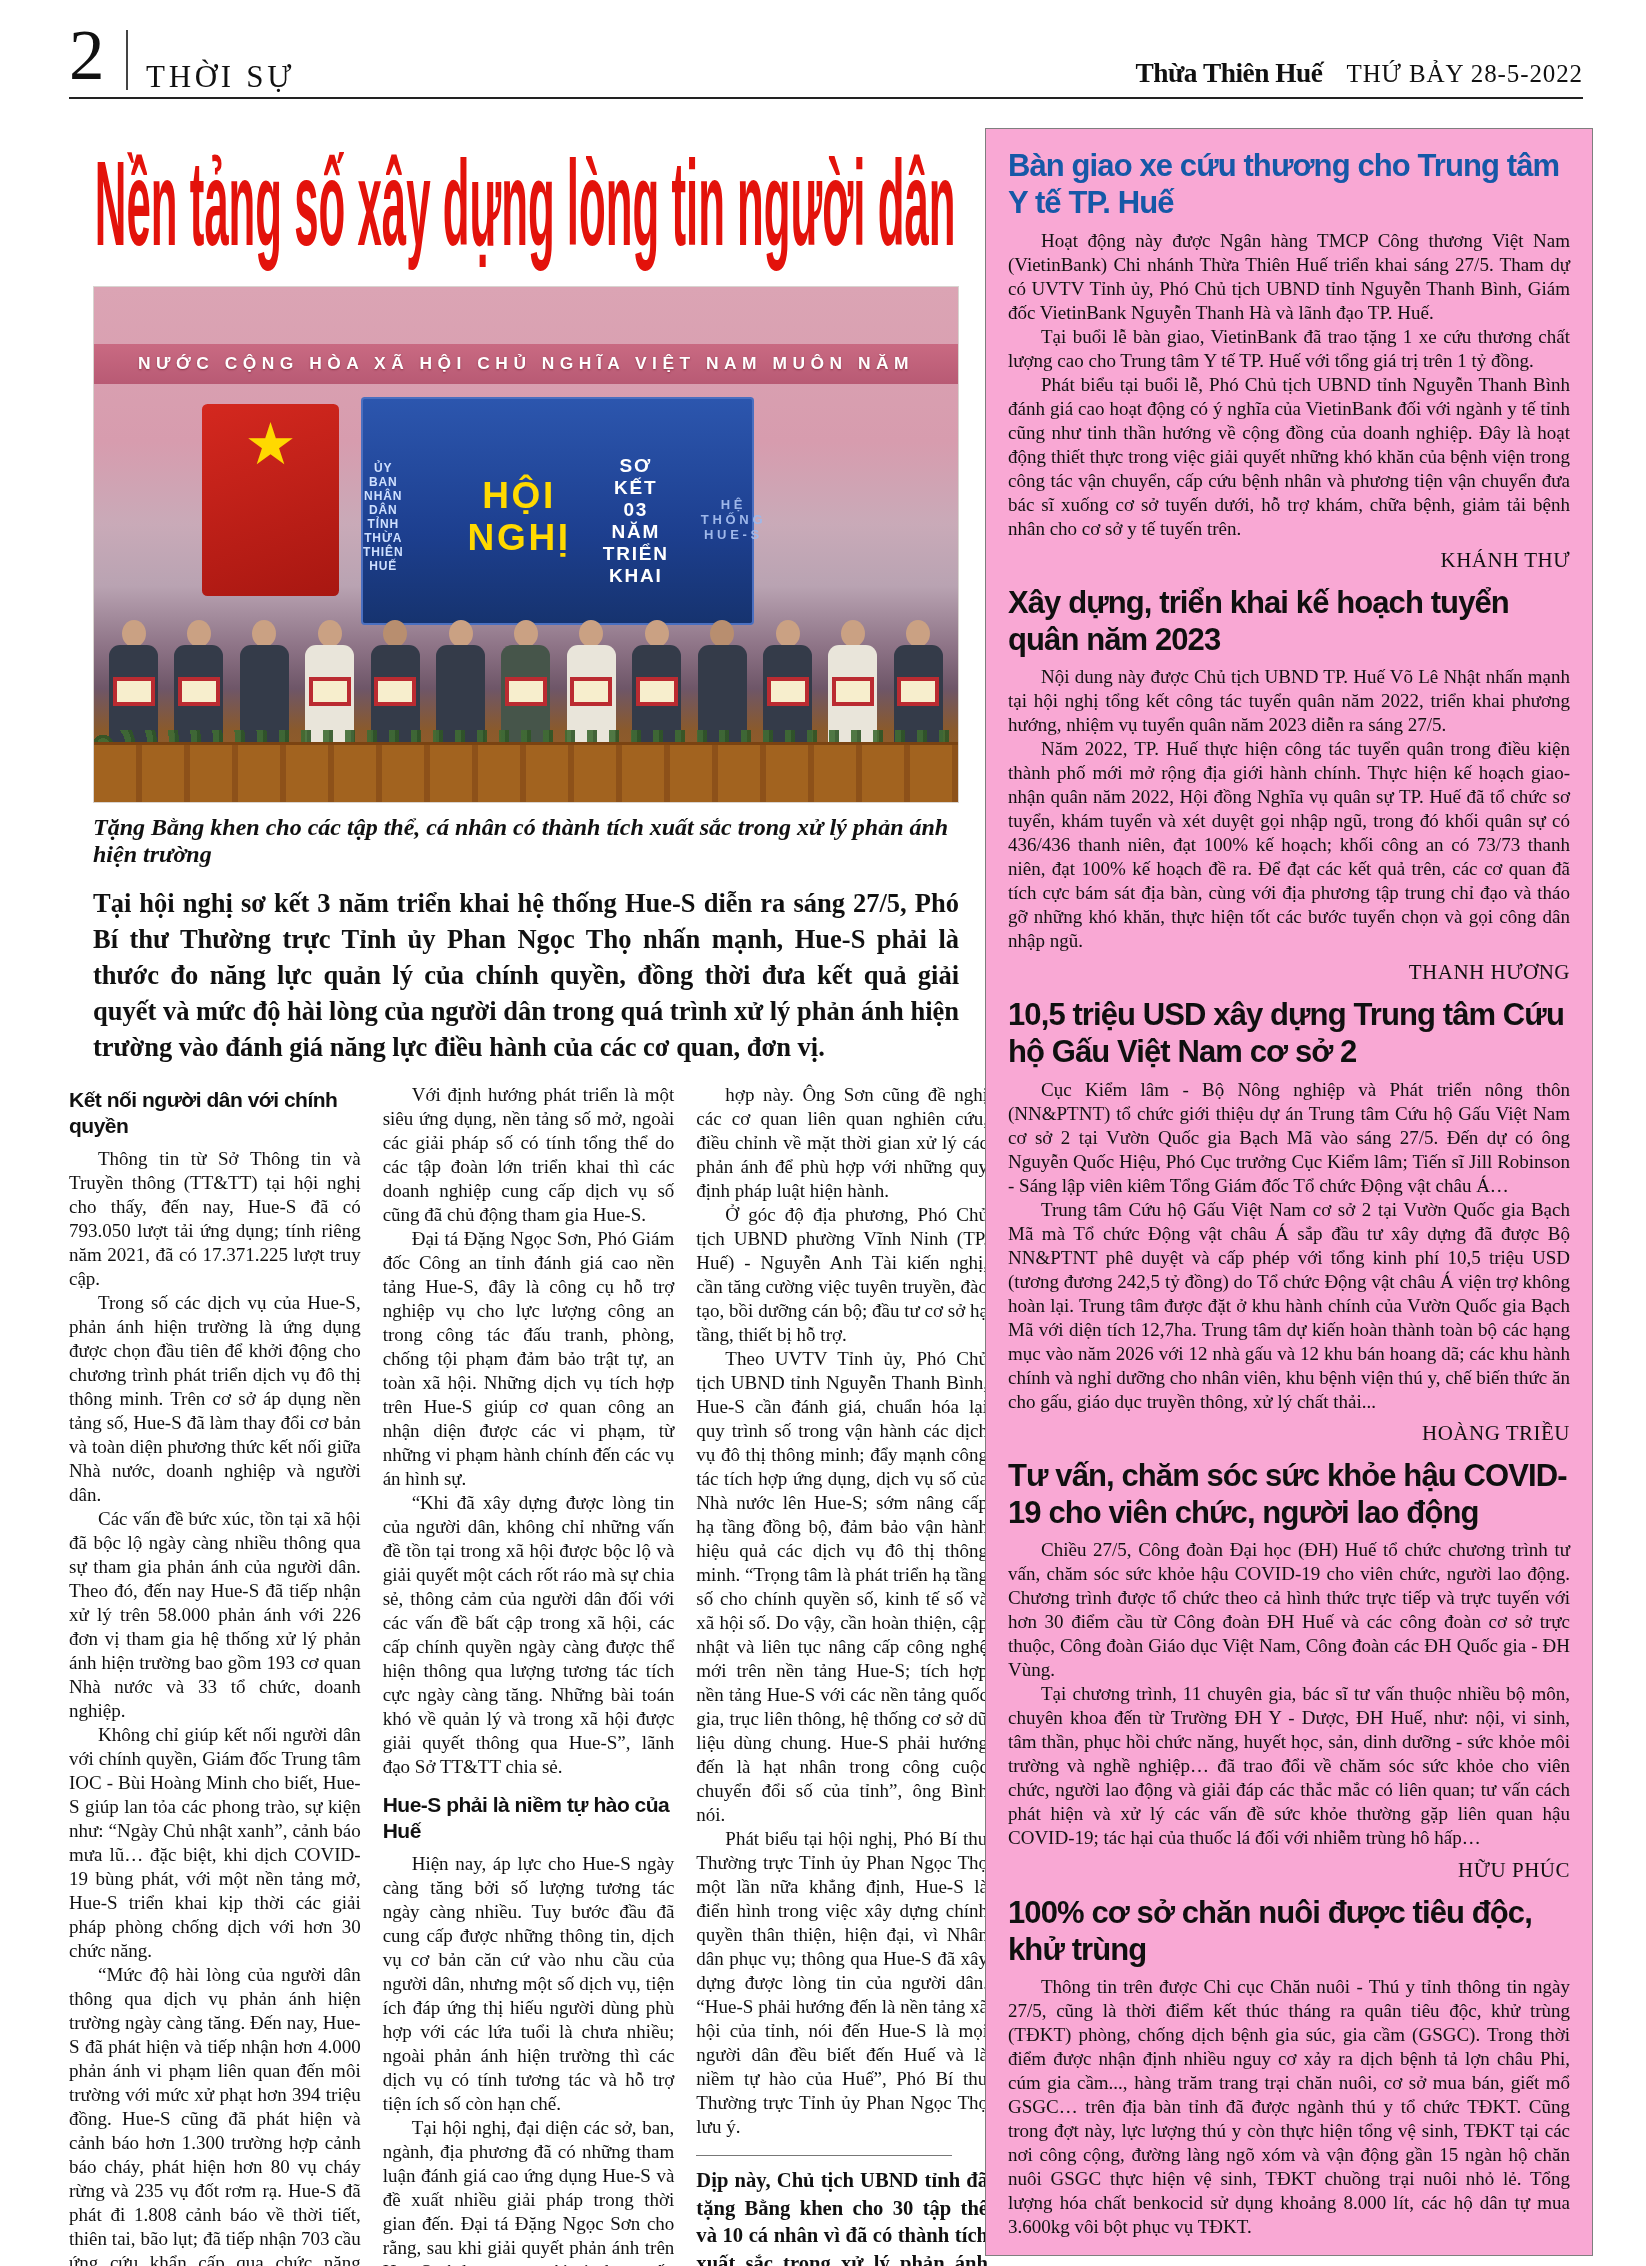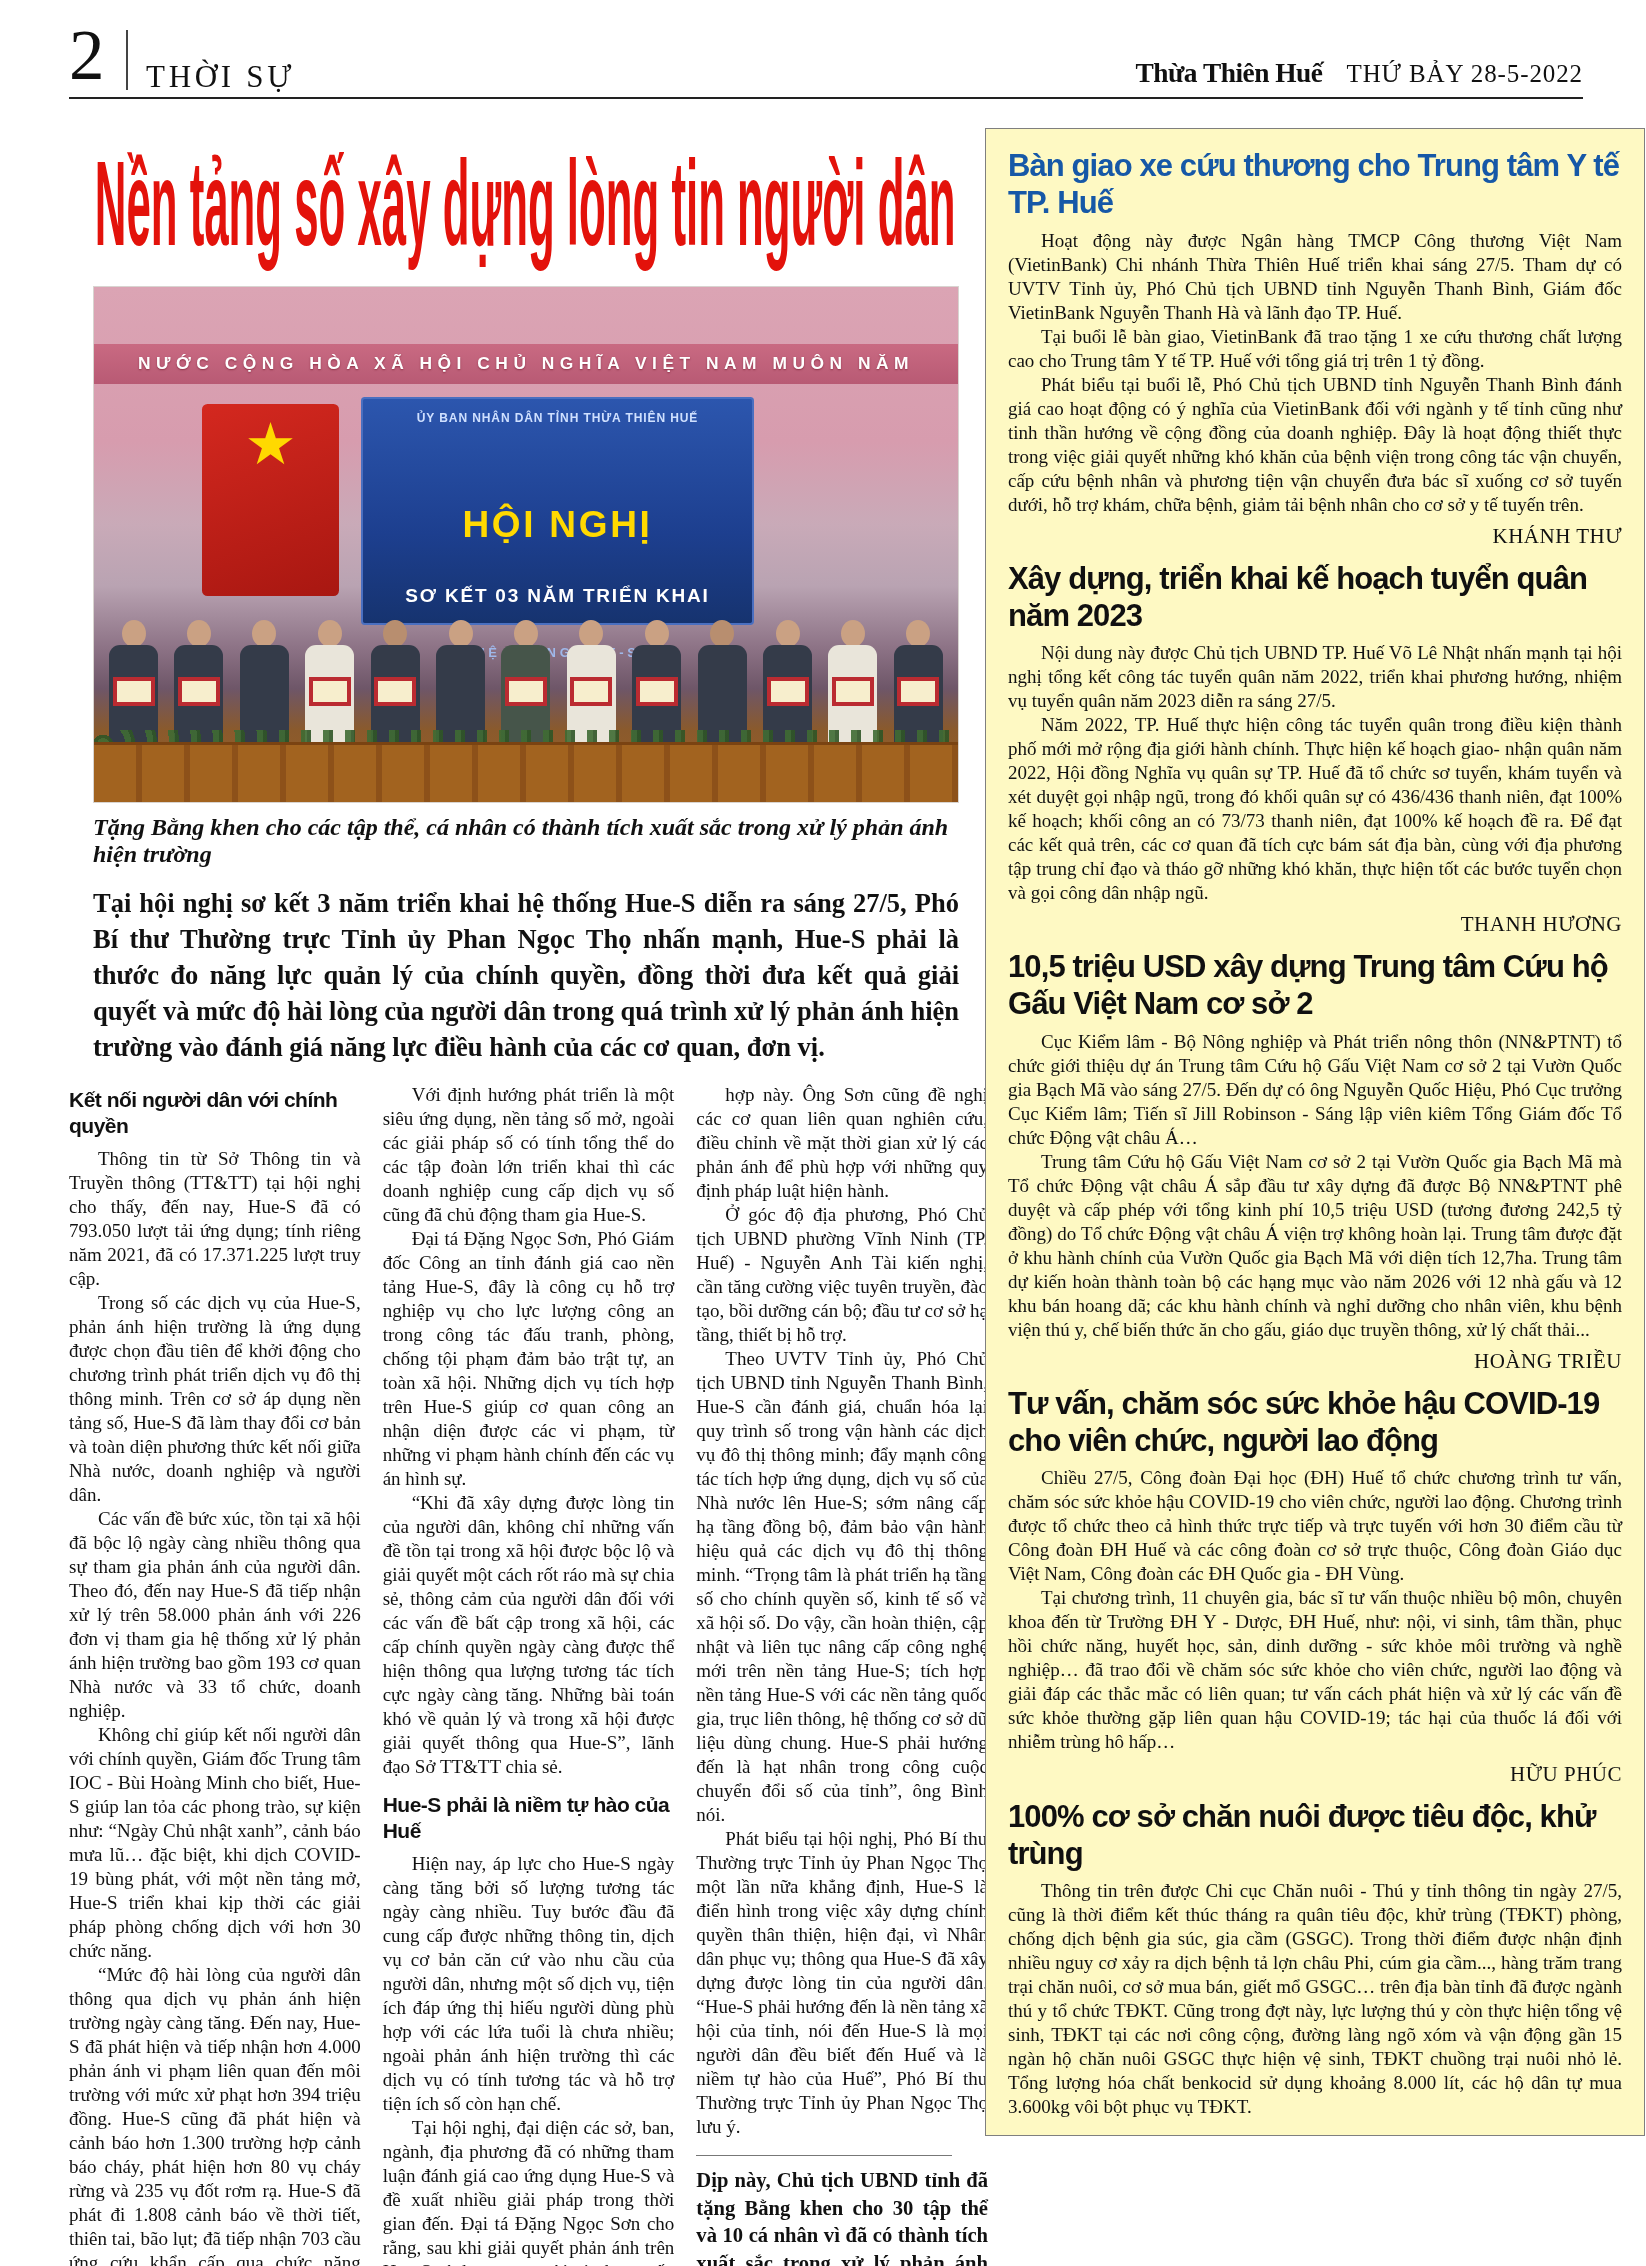--- a/index.html
+++ b/index.html
@@ -37,21 +37,21 @@
   .photo-flag {
     position:absolute; left:108px; top:117px; width:137px; height:192px;
     background:linear-gradient(160deg,#d4281f,#a81711); border-radius:5.5px;
     display:flex; align-items:flex-start; justify-content:center;
   }
   .photo-flag .star { font-size:58px; color:#ffd900; line-height:82px; }
   .photo-screen {
     position:absolute; left:267px; top:110px; width:393px; height:228px;
     background:linear-gradient(180deg,#2c56ae,#1d3f8f 60%,#16336f);
     border:2.7px solid #4a6fc0; border-radius:3.7px;
-    display:flex; flex-direction:column; align-items:center; padding-top:12.8px;
+    display:flex; flex-direction:row; align-items:center; padding-top:12.8px;
     font-family:"Liberation Sans",sans-serif; text-align:center;gap:32px;
   }
   .screen-org { color:#cfe0ff; font-size:12px; letter-spacing:0.9px; font-weight:700; }
   .screen-emblem { width:31px; height:31px; border-radius:50%; margin:7.3px 0;
     background:radial-gradient(circle at 50% 45%, #ffd900 0 40%, #c41d16 41% 100%); }
   .screen-title { color:#ffd900; font-size:37px; font-weight:700; letter-spacing:2.7px; }
   .screen-line2 { color:#fff; font-size:19px; font-weight:700; margin-top:7.3px; letter-spacing:1.8px; }
   .screen-line3 { color:#9fb8ea; font-size:13px; font-weight:700; margin-top:5.5px; letter-spacing:3.7px; }
   .people { position:absolute; left:11px; right:11px; bottom:58px; height:155px;
     display:flex; justify-content:space-between; align-items:flex-end; }
@@ -83,22 +83,22 @@
   .col .subhead {
     font-family:"Liberation Sans",sans-serif; font-weight:700; font-size:21px;
     line-height:26.5px; letter-spacing:-0.5px; margin:3.7px 0 7.3px; text-indent:0;
   }
   .col .subhead.mid { margin-top:12.8px; }
   .note-rule-top { width:256px; border-top:1.8px solid #777; margin:16.4px 0 11px; }
   .note { font-size:20.6px; font-weight:700; line-height:27.4px; text-align:justify; }
 
   
   .sidebar {
-    position:absolute; top:128px; left:985px; width:660px;
-    border:1.8px solid #7f7f7f; background:#fef9c3; padding:12.8px 22px 16.4px;
+    position:absolute; top:128px; left:985px; width:608px;
+    border:1.8px solid #7f7f7f; background:#f9a8d4; padding:12.8px 22px 16.4px;
   }
   .sb-title {
     font-family:"Liberation Sans",sans-serif; font-weight:700;
     font-size:31px; line-height:37px; letter-spacing:-0.9px; margin:5.5px 0 7.3px;
     color:#101010;
   }
   .sb-title.blue { color:#1658a7; }
   .sb-article p { font-size:19px; line-height:24px; text-align:justify; text-indent:33px; }
   .sb-byline { text-align:right; font-size:21px; font-weight:400; letter-spacing:0.5px; margin:7.3px 0 11px; }
 </style>

